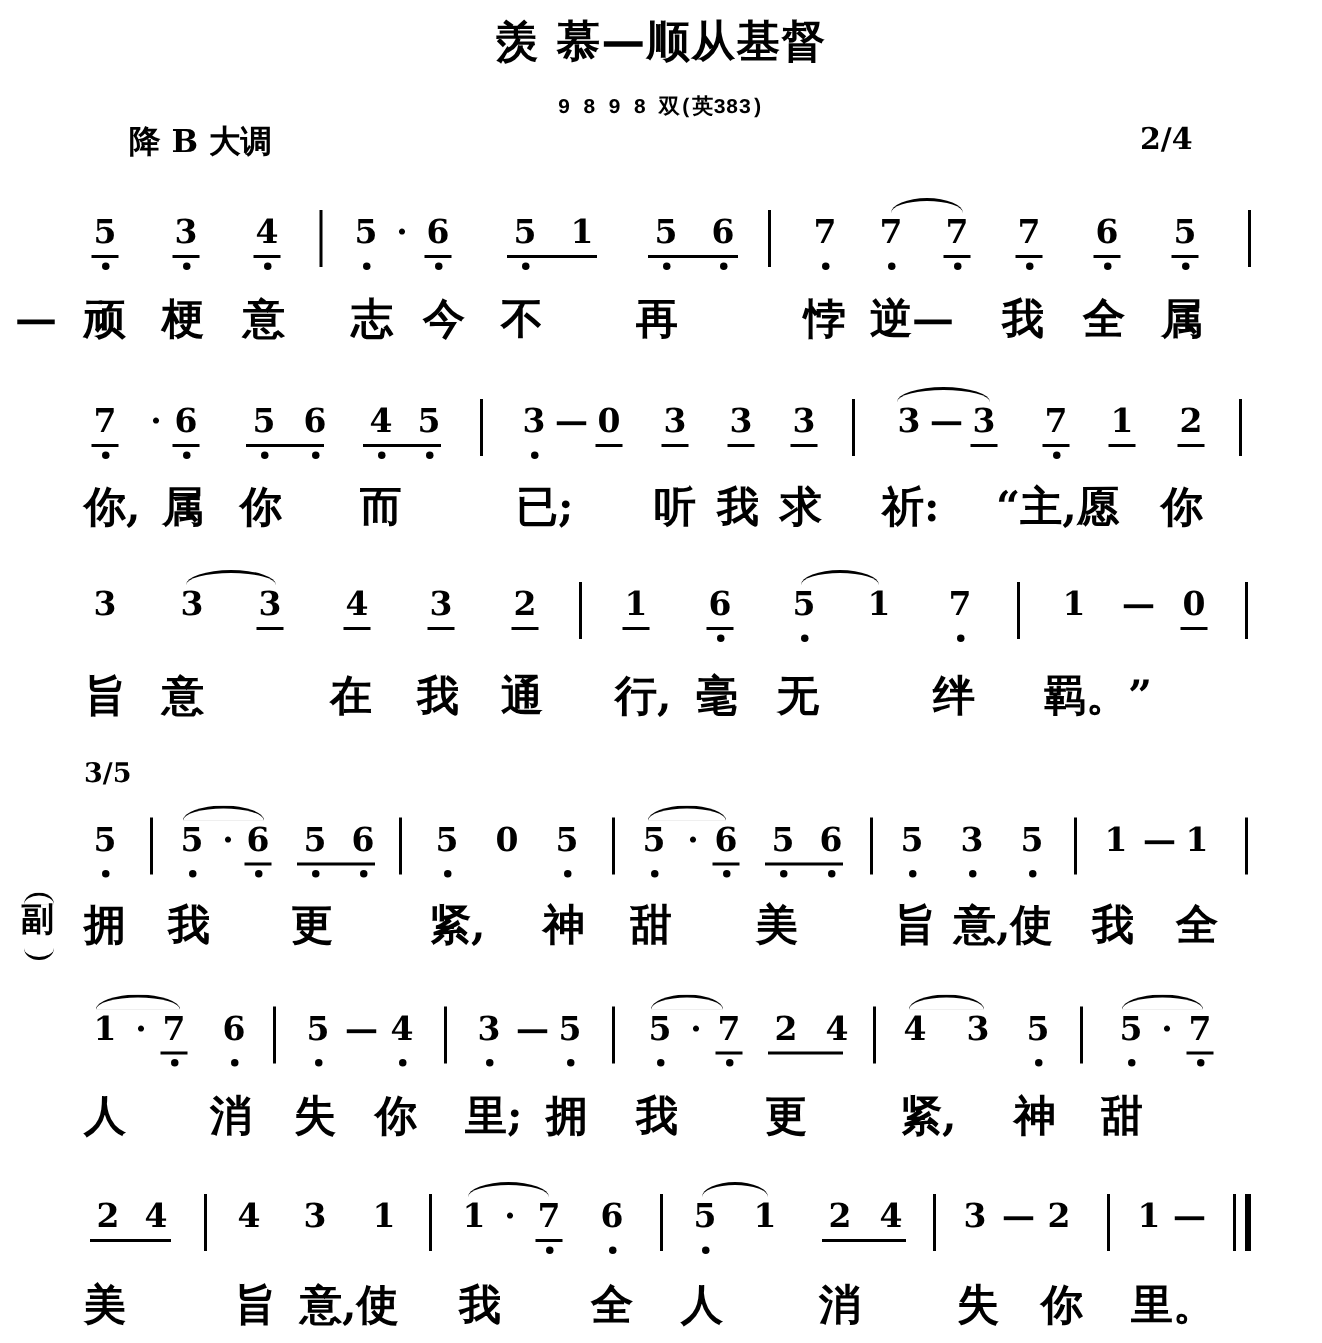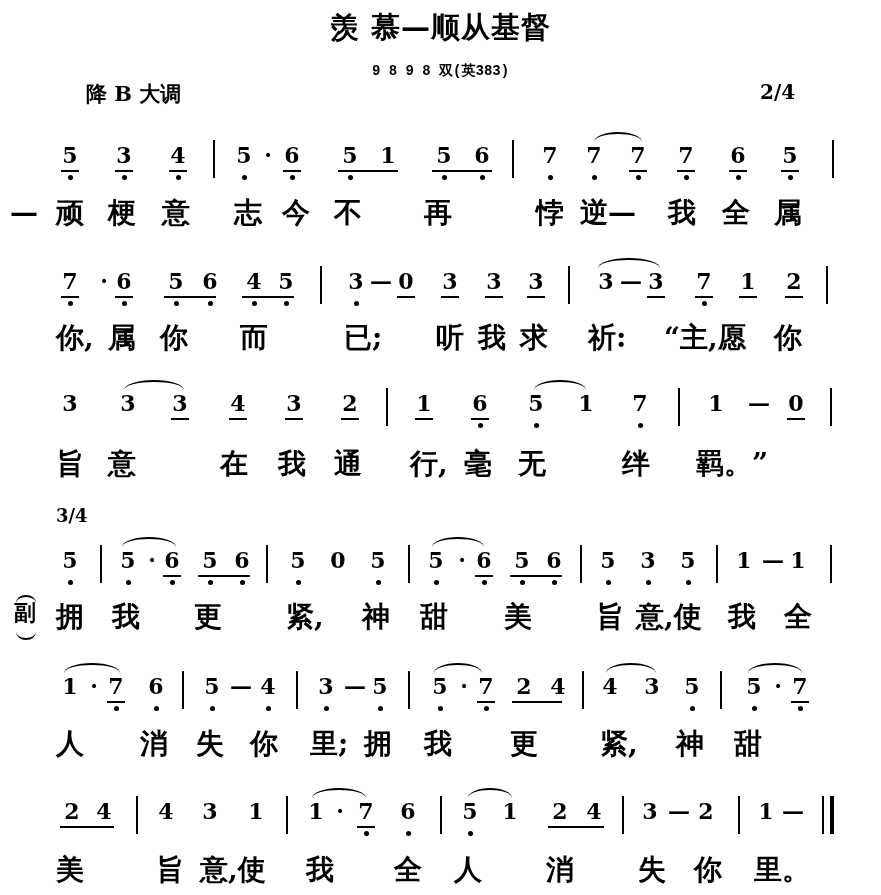--- a/index.html
+++ b/index.html
@@ -25,21 +25,21 @@
   .fu-bracket-top { position:absolute; left:16px; top:595px; width:20px; height:6px; border-top:2px solid #000; border-radius:50% 50% 0 0 / 100% 100% 0 0; }
   .fu-bracket-bot { position:absolute; left:16px; top:632px; width:20px; height:6px; border-bottom:2px solid #000; border-radius:0 0 50% 50% / 0 0 100% 100%; }
 </style>
 </head>
 <body>
 
 <div class="title">羡 慕—顺从基督</div>
 <div class="subtitle">9 8 9 8 双(英383)</div>
 <div class="key">降 B 大调</div>
 <div class="meter" style="left:760px; top:80px;">2/4</div>
-<div class="meter" style="left:56px; top:505px; font-size:18px;">3/4</div>
+<div class="meter" style="left:56px; top:505px; font-size:18px;">3/5</div>
 
 <div class="fu-bracket-top"></div>
 <div class="fu">副</div>
 <div class="fu-bracket-bot"></div>
 
 <div id="score">
     <div class="row" style="top: 142px;">
       <span class="note dot-below" style="left: 60px;">5</span>
       <span class="u1" style="left: 61px; width: 18px; top: 28px;"></span>
       <span class="note dot-below" style="left: 114px;">3</span>

